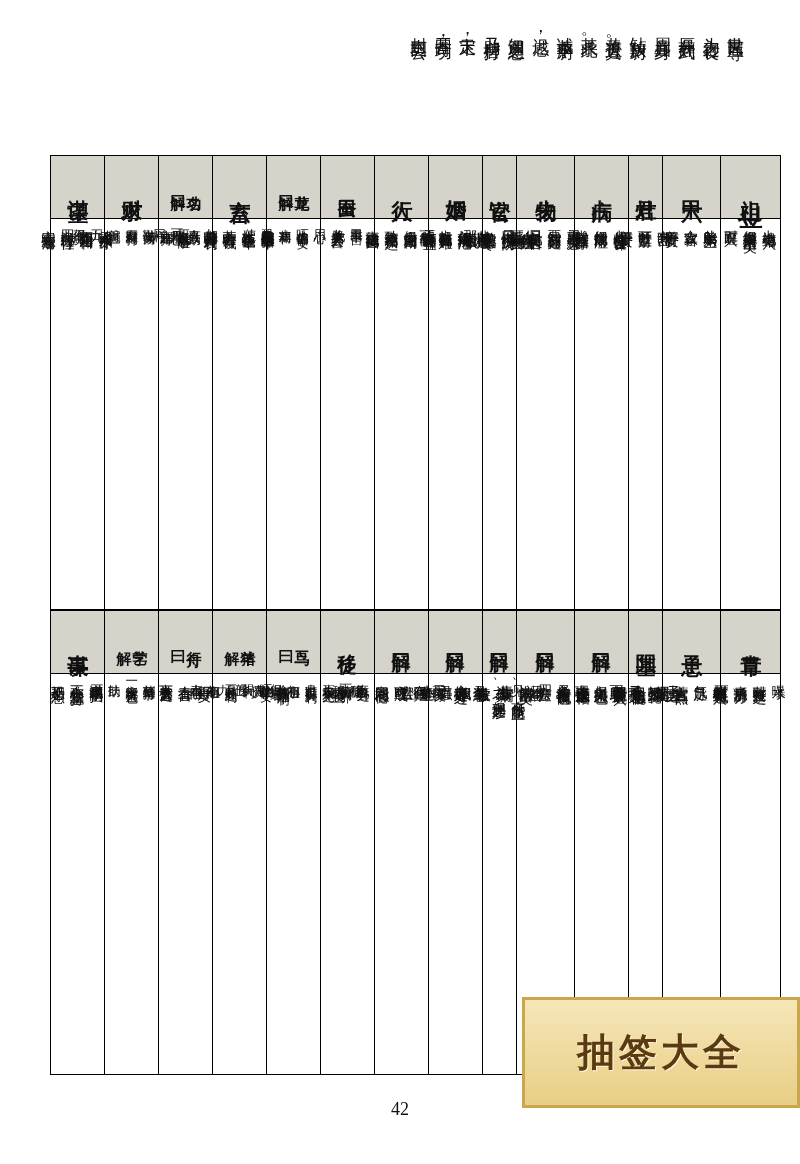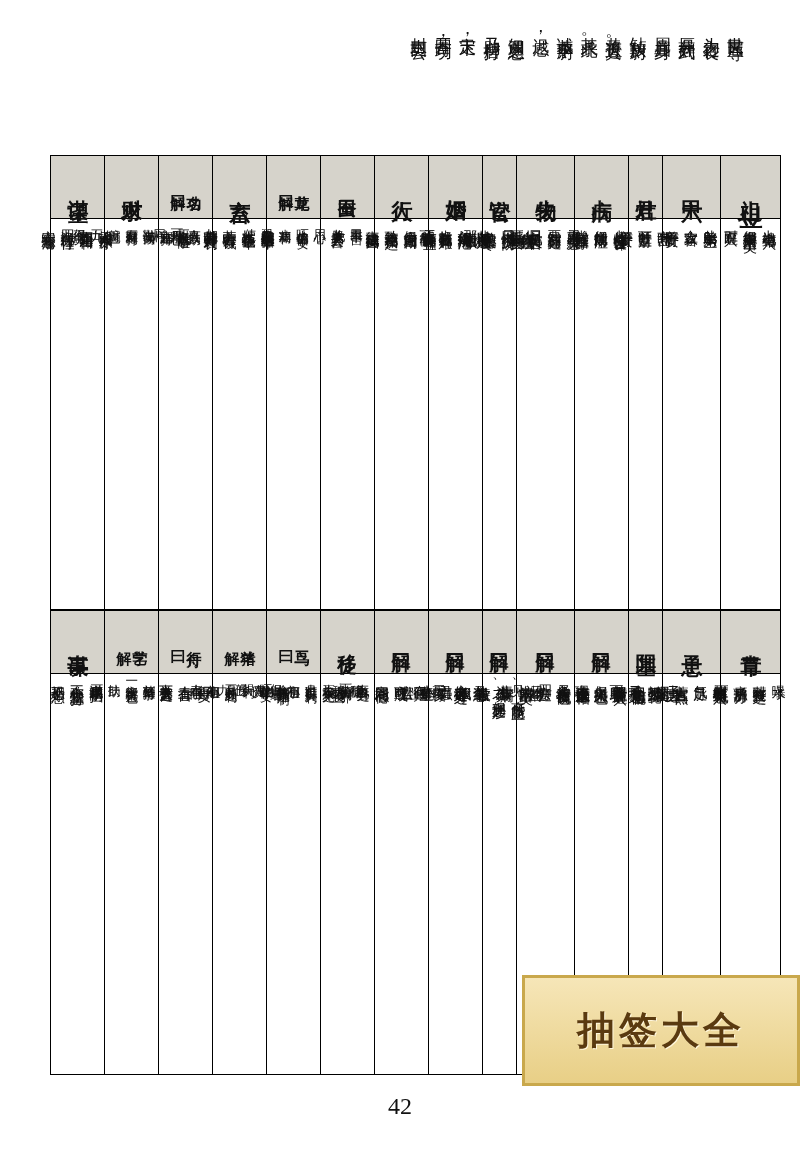--- a/index.html
+++ b/index.html
@@ -137,30 +137,30 @@
     padding: 6px 2px 8px 2px;
   }
 
   
   .pageno {
     position: absolute;
     bottom: 44px;
     left: 0;
     width: 800px;
     text-align: center;
-    font-size: 24px;
+    font-size: 18px;
     color: #111;
     font-family: "Liberation Serif", serif;
   }
 
   
   .badge {
     position: absolute;
     right: 0px;
-    bottom: 78px;
+    bottom: 56px;
     width: 272px;
     height: 105px;
     background: linear-gradient(#f6e6b8, #e8cf86);
     border: 3px solid #c9a84c;
     display: flex;
     align-items: center;
     justify-content: center;
     font-family: Liberation Serif, serif;
   }
   .badge span {

